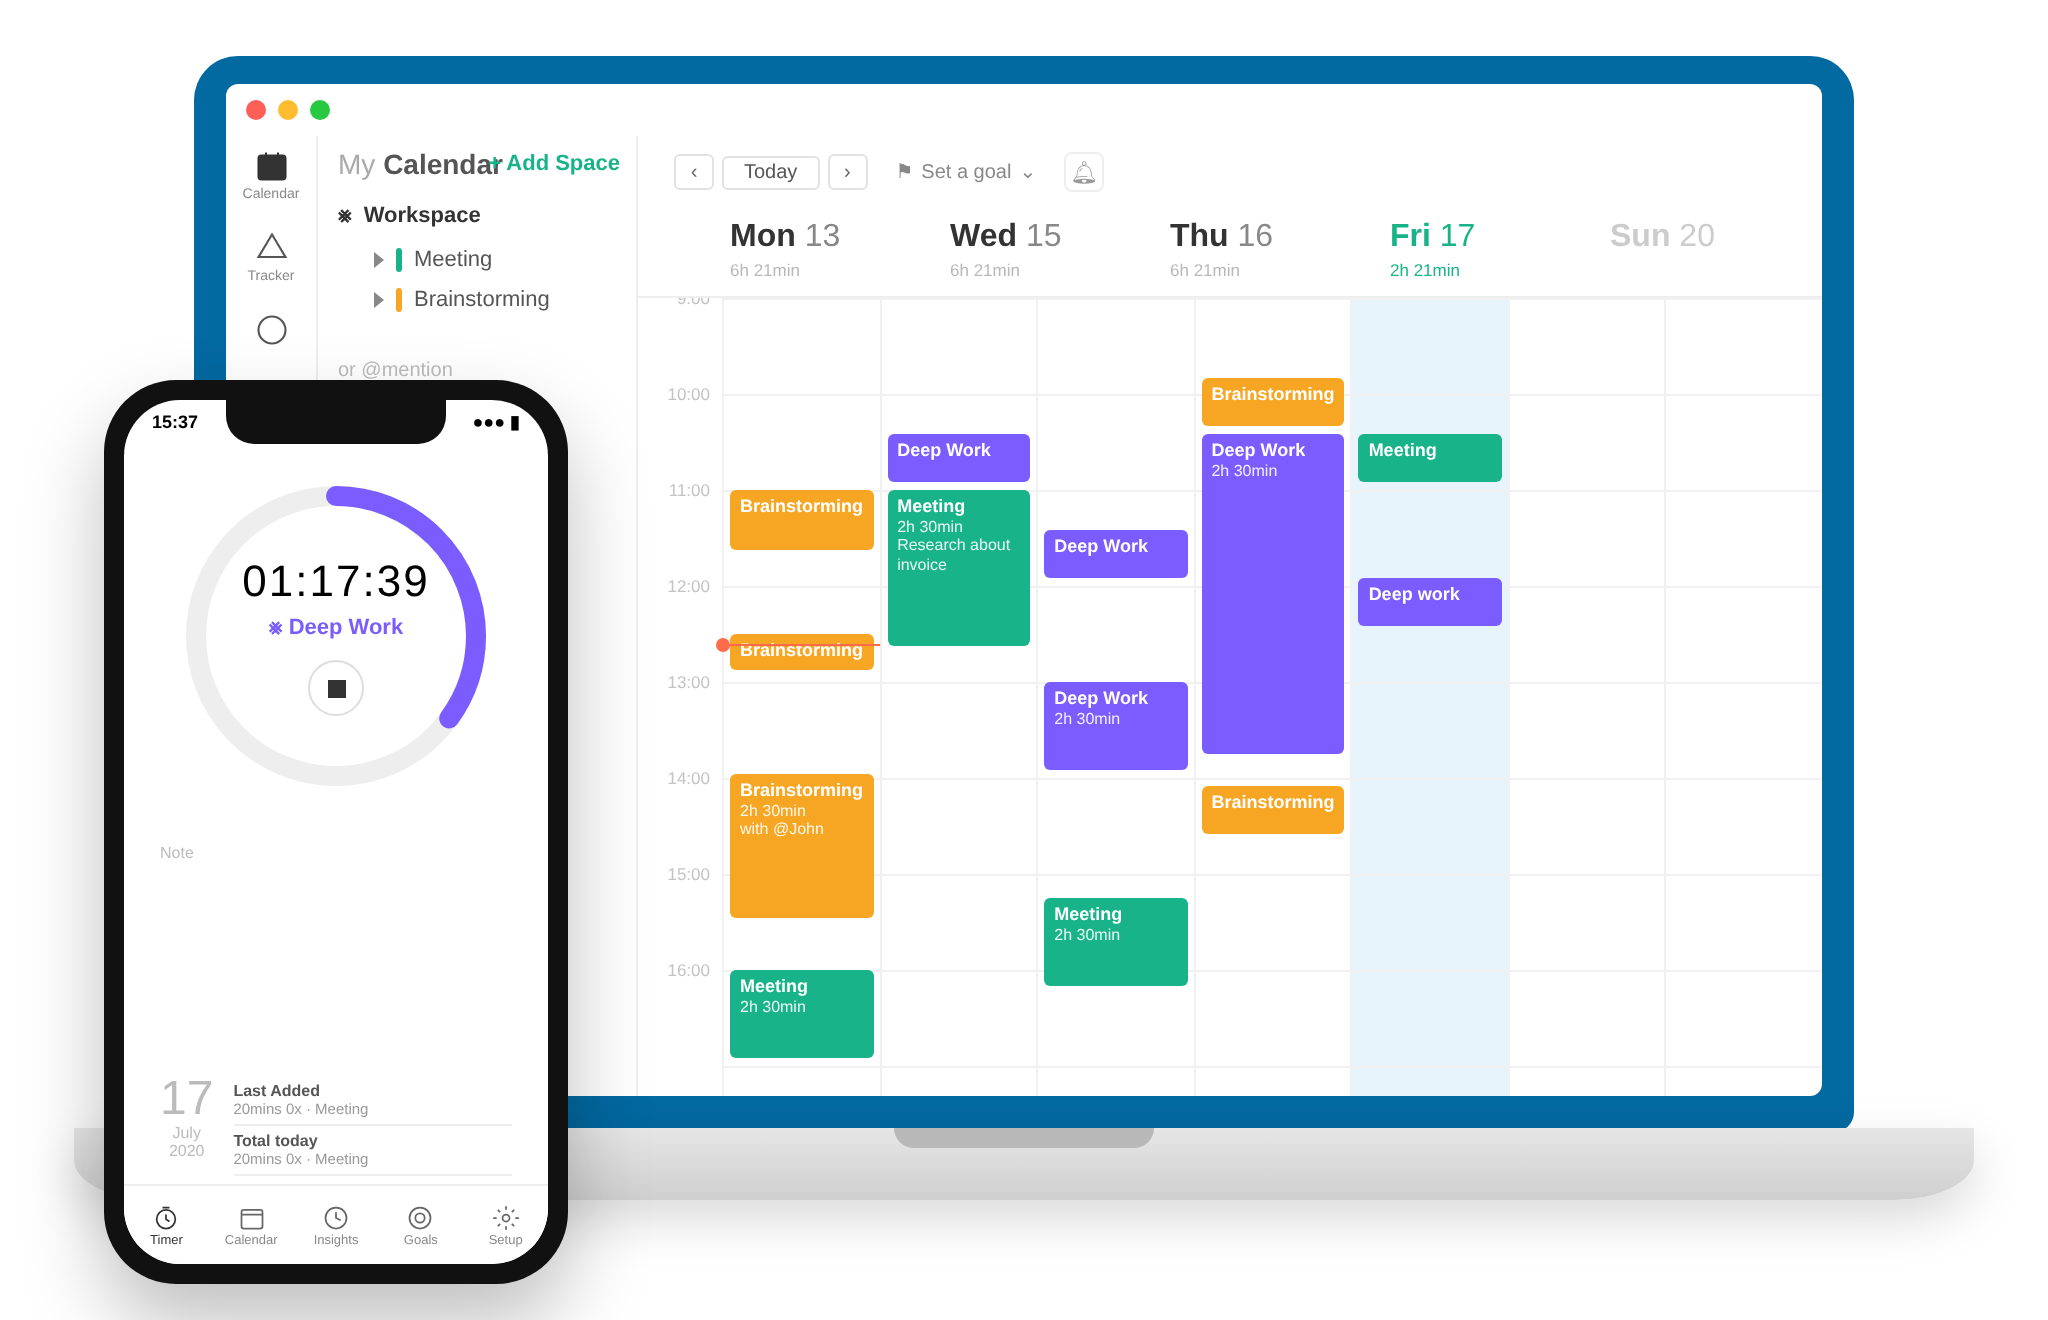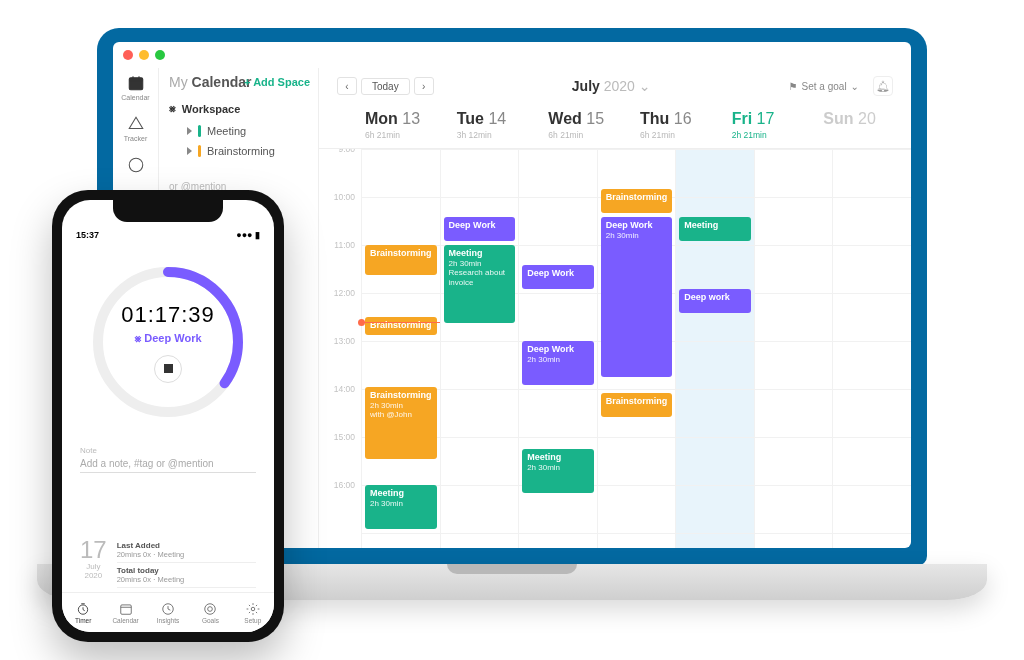--- a/index.html
+++ b/index.html
@@ -68,21 +68,21 @@
 .ev .t { font-weight:600; font-size:9px; }
 .ev .s { font-size:8px; opacity:.9; }
 .c-teal{background:#19b38a}
 .c-purple{background:#7a5cff}
 .c-orange{background:#f6a623}
 
 
 .phone { position:absolute; left:52px; top:190px; width:232px; height:452px; background:#111; border-radius:36px; padding:10px; box-shadow:0 20px 40px rgba(0,0,0,.25); z-index:30;}
 .phone-inner { width:100%; height:100%; background:#fff; border-radius:28px; overflow:hidden; position:relative; }
 .notch { position:absolute; left:50%; top:0; transform:translateX(-50%); width:110px; height:22px; background:#111; border-radius:0 0 14px 14px; z-index:5;}
-.p-status { display:flex; justify-content:space-between; padding:6px 14px 0; font-size:9px; font-weight:600;margin-top:24px; }
+.p-status { display:flex; justify-content:space-between; padding:6px 14px 0; font-size:9px; font-weight:600; }
 .p-body { padding:18px 18px 0; text-align:center; }
 .ring { width:160px; height:160px; margin:4px auto 0; position:relative; }
 .ring svg { transform:rotate(-90deg); }
 .ring-center { position:absolute; inset:0; display:flex; flex-direction:column; justify-content:center; align-items:center; gap:4px;}
 .ring-time { font-size:22px; font-weight:300; letter-spacing:1px;}
 .ring-label { font-size:11px; color:#7a5cff; font-weight:600;}
 .stop-btn { margin-top:6px; width:28px; height:28px; border:1px solid #ddd; border-radius:50%; display:flex; align-items:center; justify-content:center; cursor:pointer;}
 .stop-btn div{width:9px;height:9px;background:#333;}
 .p-note { margin-top:24px; text-align:left; font-size:8px; color:#bbb;}
 .p-note-in { border-bottom:1px solid #ddd; font-size:10px; color:#aaa; padding:3px 0;}
@@ -162,43 +162,34 @@
           <div class="side-note">or @mention</div>
         </div>
 
         <div class="main">
           <div class="topbar">
             <div class="nav-group">
               <div class="nav-btn">‹</div>
               <div class="today-btn">Today</div>
               <div class="nav-btn">›</div>
             </div>
-            <div class="month">
-              <b>July</b>
-              <span class="yr">2020</span>
-              <span style="color:#bbb">⌄</span>
-            </div>
             <div class="goal">
               <span>⚑</span>
               <span>Set a goal</span>
               <span>⌄</span>
             </div>
             <div class="bell">
               <span>🔔︎</span>
             </div>
           </div>
 
           <div class="days-head" id="days-head">
               <div class="day-h">
                 <div class="d">Mon <span>13</span></div>
                 <div class="dur">6h 21min</div>
-              </div>
-              <div class="day-h">
-                <div class="d">Tue <span>14</span></div>
-                <div class="dur">3h 12min</div>
               </div>
               <div class="day-h">
                 <div class="d">Wed <span>15</span></div>
                 <div class="dur">6h 21min</div>
               </div>
               <div class="day-h">
                 <div class="d">Thu <span>16</span></div>
                 <div class="dur">6h 21min</div>
               </div>
               <div class="day-h today">
@@ -377,21 +368,20 @@
             <span>⨳</span>
             <span>Deep Work</span>
           </div>
           <div class="stop-btn">
               <div></div>
             </div>
         </div>
       </div>
       <div class="p-note">
         <div>Note</div>
-        <div class="p-note-in">Add a note, #tag or @mention</div>
       </div>
     </div>
     <div class="p-stats">
       <div class="p-date">
         <div class="n">17</div>
         <div class="m">July</div>
         <div class="m">2020</div>
       </div>
       <div class="p-lines">
         <div><b>Last Added</b><span>20mins 0x · Meeting</span></div>

